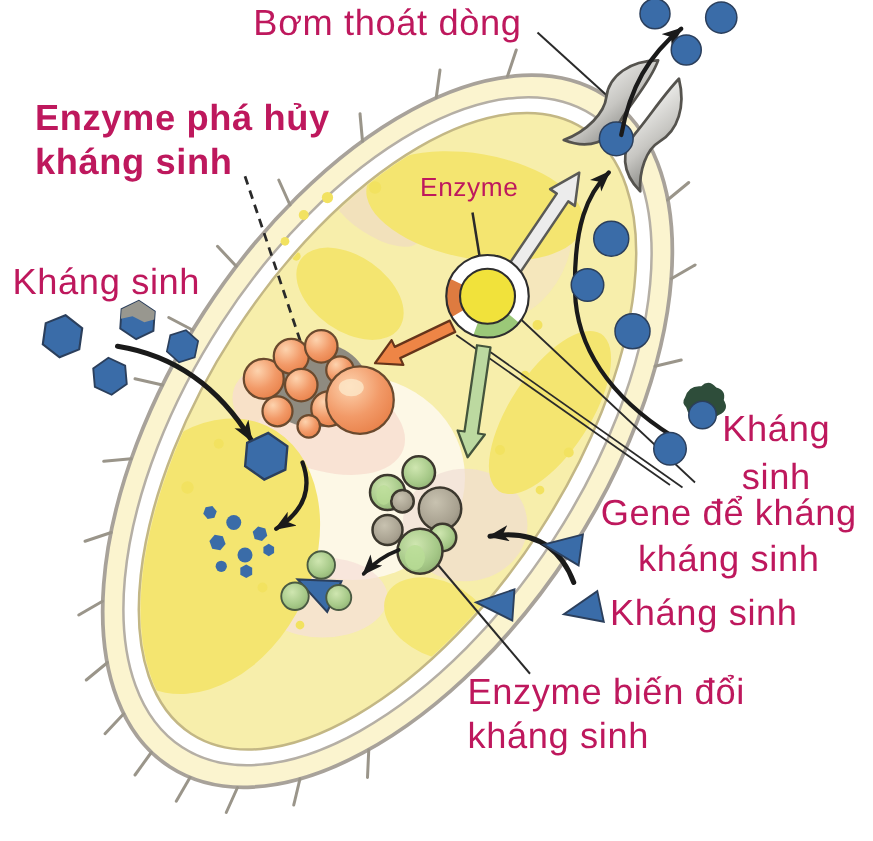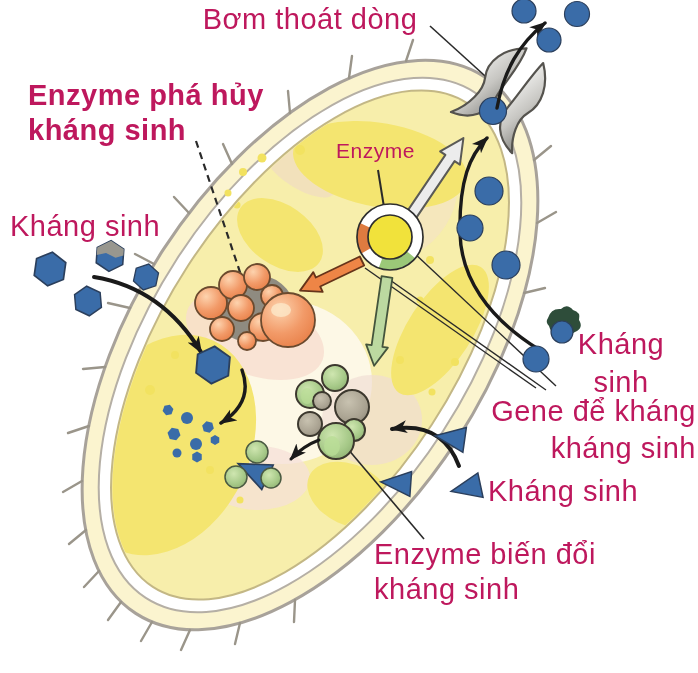--- a/index.html
+++ b/index.html
@@ -6,21 +6,21 @@
   #stage{position:relative;width:698px;height:673px;background:#fff;overflow:hidden;
          font-family:"Liberation Sans","DejaVu Sans",sans-serif;}
   #art{position:absolute;left:0;top:0;}
   .lbl{position:absolute;font-size:29px;line-height:35px;font-weight:400;color:#be185d;
        white-space:pre-line;letter-spacing:.5px;}
   #lbl-pump{left:160px;top:2px;width:300px;text-align:center;}
   #lbl-destroy{left:28px;top:78px;font-weight:bold;}
   #lbl-khang-left{left:10px;top:209px;}
   #lbl-plasmid{left:336px;top:139px;font-size:21px;line-height:24px;}
   #lbl-khang-right{left:571px;top:305px;width:100px;text-align:center;line-height:38px;margin-top:20px;}
-  #lbl-gene{left:470px;top:393px;width:226px;text-align:right;line-height:37px;}
+  #lbl-gene{left:470px;top:393px;width:226px;text-align:center;line-height:37px;}
   #lbl-khang-br{left:488px;top:474px;}
   #lbl-modify{left:374px;top:537px;width:276px;text-align:left;line-height:35px;}
 </style>
 </head>
 <body>
 
 <div id="stage">
 
 <svg id="art" width="698" height="673" viewBox="0 0 698 673">
   <defs>

